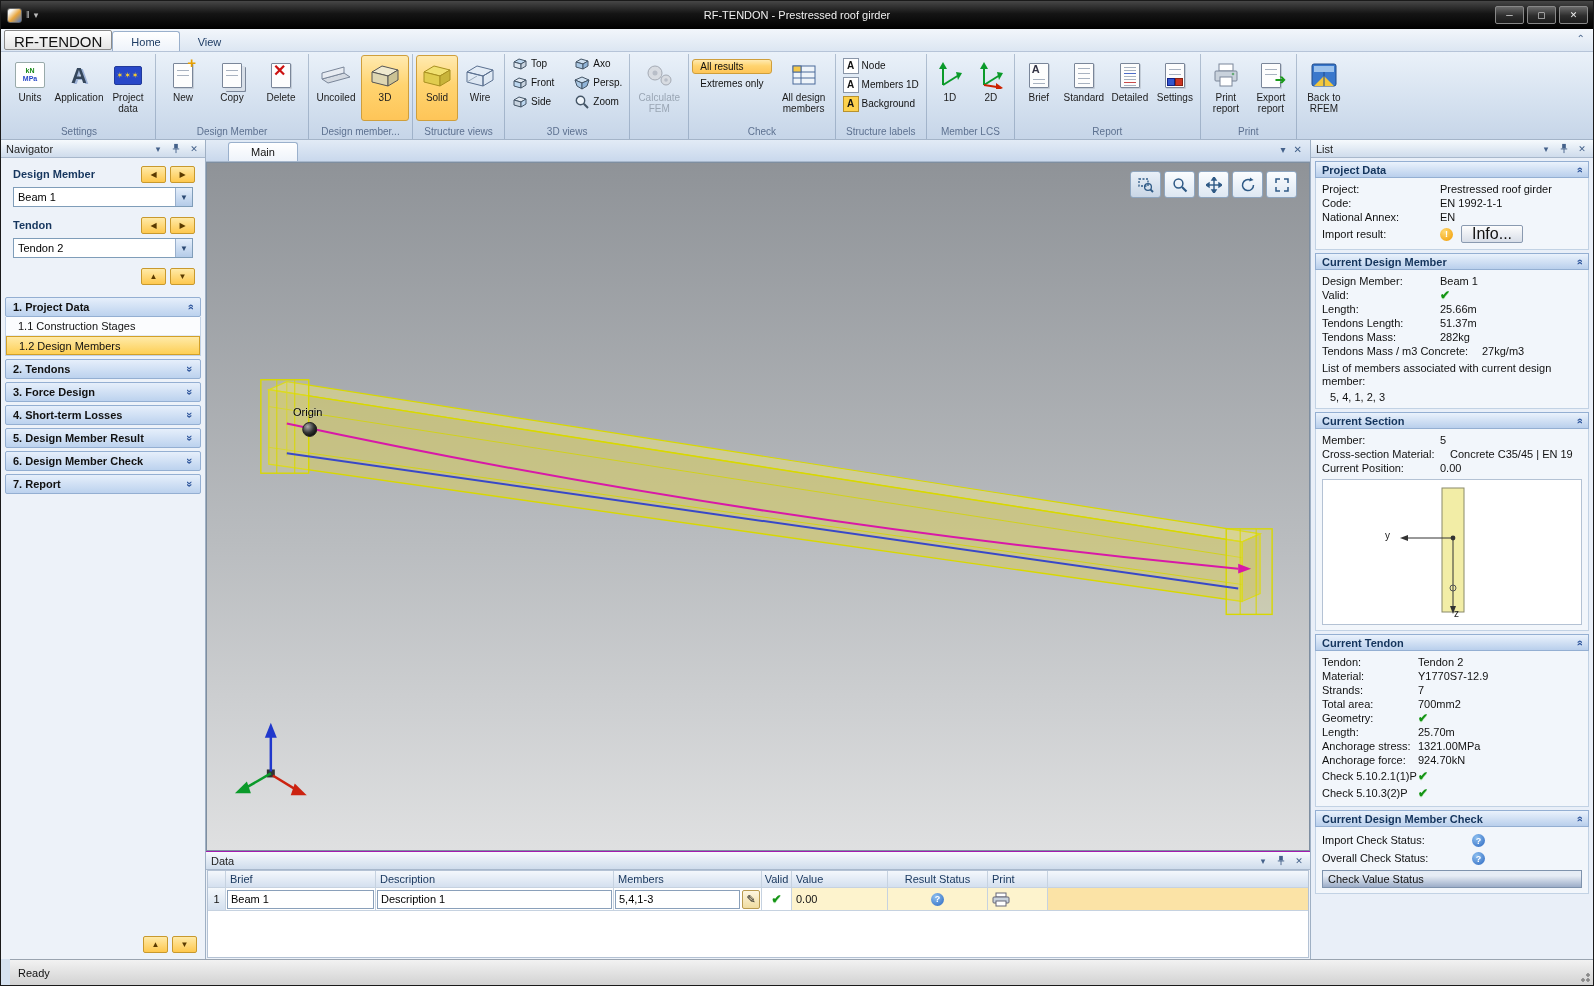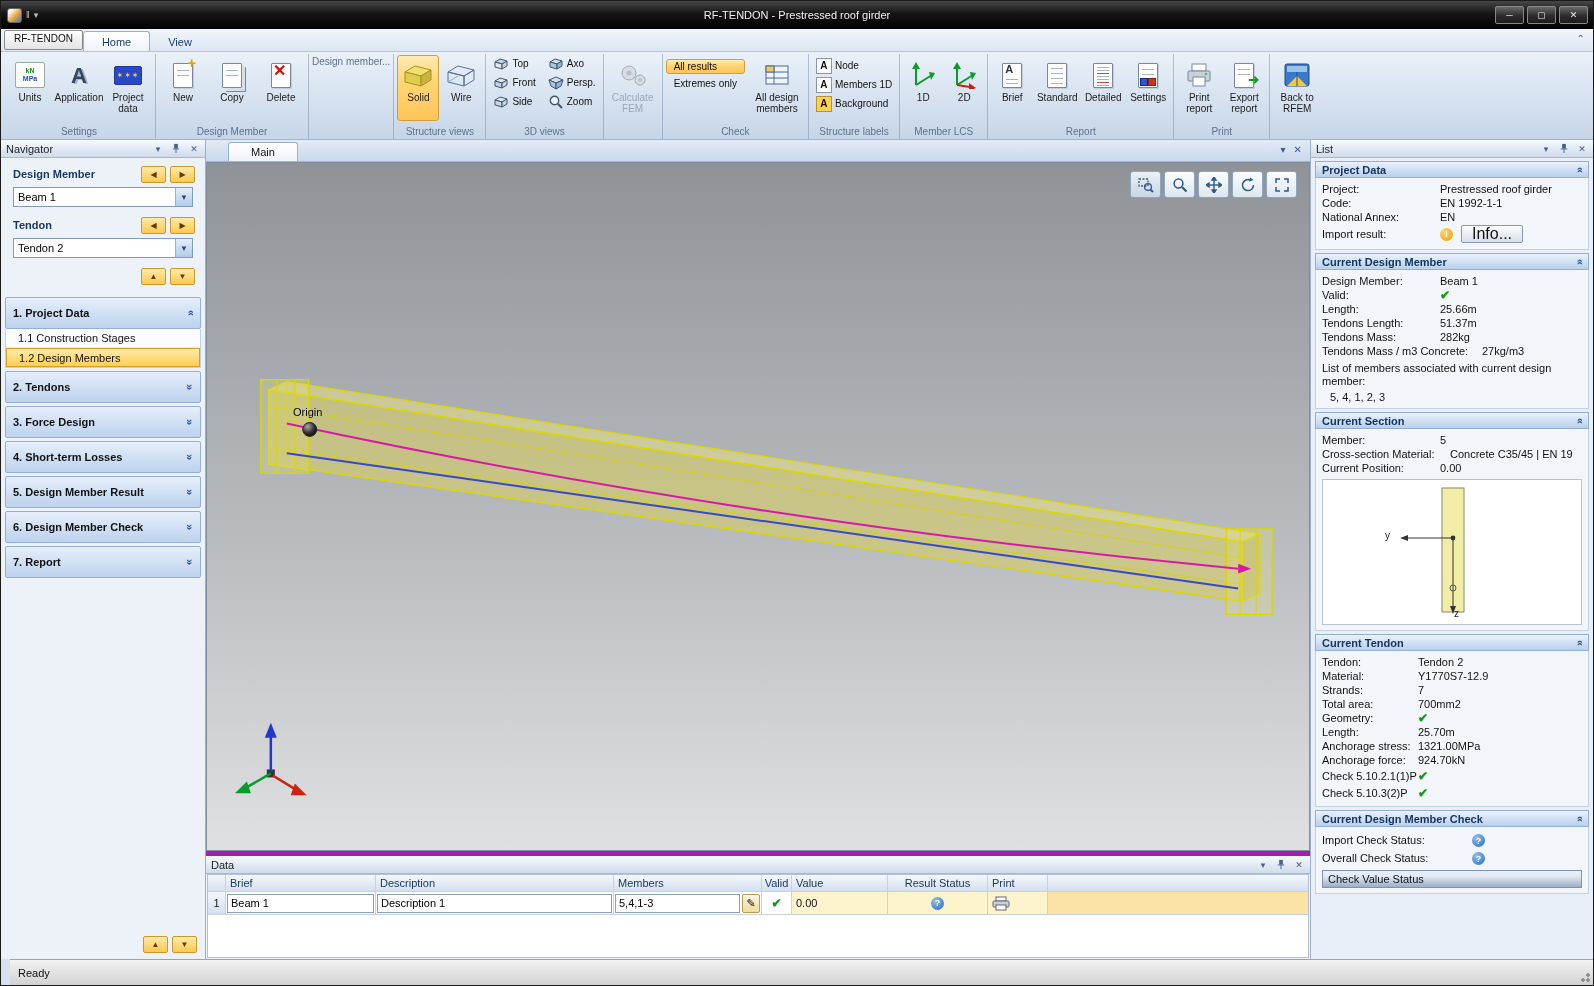--- a/index.html
+++ b/index.html
@@ -11,21 +11,21 @@
   .titlebar { height:28px; background:linear-gradient(#474747,#151515 45%,#000); color:#fff; display:flex; align-items:center; position:relative; flex:none; }
   .qat { display:flex; align-items:center; gap:4px; padding-left:6px; z-index:2; }
   .app-ico { width:15px; height:15px; border-radius:3px; background:linear-gradient(135deg,#f8f8f4 20%,#e8a53c 55%,#4a78c8); border:1px solid #666; }
   .qat .g { color:#bbb; font-size:9px; }
   .title-text { position:absolute; left:0; right:0; text-align:center; font-size:11px; color:#f0f0f0; }
   .win-controls { margin-left:auto; display:flex; gap:3px; padding-right:5px; z-index:2; }
   .win-btn { width:29px; height:18px; border:1px solid #888; border-radius:2px; background:linear-gradient(#6a6a6a,#2d2d2d 55%,#1c1c1c); color:#eee; display:flex; align-items:center; justify-content:center; font-size:9px; cursor:default; }
 
   
   .tabrow { height:23px; background:linear-gradient(#f2f6fb,#dce6f2); display:flex; align-items:flex-end; border-bottom:1px solid #b6c4d8; padding-left:3px; flex:none; position:relative; }
-  .appbtn { height:20px; margin-bottom:1px; padding:2px 9px; background:linear-gradient(#ffffff,#e4e4e4); border:1px solid #8a8a8a; border-radius:2px; font-size:10px; }
+  .appbtn { height:20px; margin-bottom:1px; padding:2px 9px; background:linear-gradient(#ffffff,#e4e4e4); border:1px solid #8a8a8a; border-radius:2px; font-size:15px; }
   .rtab { padding:4px 18px 3px; color:#1e3c64; }
   .rtab.active { background:linear-gradient(#ffffff,#eef3fa); border:1px solid #9ab0cc; border-bottom:none; border-radius:3px 3px 0 0; }
   .ribbon-collapse { position:absolute; right:8px; top:4px; color:#44618a; font-size:10px; }
 
   
   .ribbon { height:88px; background:linear-gradient(#eaf1f9,#d6e2f0 55%,#c6d5e8); border-bottom:1px solid #a4b4c8; display:flex; padding:2px 0 0 2px; flex:none; }
   .rgroup { display:flex; flex-direction:column; border-right:1px solid rgba(120,142,170,.5); padding:1px 3px 0; }
   .rbtns { flex:1; display:flex; align-items:flex-start; gap:1px; }
   .rcap { height:14px; line-height:14px; text-align:center; font-size:10px; color:#5d7190; }
   .rbtn { display:flex; flex-direction:column; align-items:center; justify-content:flex-start; width:48px; min-height:66px; padding:2px 1px 1px; border:1px solid transparent; border-radius:3px; font-size:10px; line-height:11px; text-align:center; color:#1c1c1c; }
@@ -55,21 +55,21 @@
 
   
   .nav { width:205px; flex:none; background:#edf2f9; border-right:1px solid #9fb0c4; display:flex; flex-direction:column; position:relative; }
   .nav-body { flex:1; padding-top:6px; position:relative; }
   .nav-row { display:flex; align-items:center; padding:0 10px 0 12px; height:20px; }
   .nav-row .lbl { font-weight:bold; color:#16365e; flex:1; }
   .ybtn { width:25px; height:17px; margin-left:4px; background:linear-gradient(#ffeaa8,#fec84e); border:1px solid #c8992e; border-radius:2px; font-size:8px; color:#5a3a00; display:flex; align-items:center; justify-content:center; }
   .combo { display:flex; height:20px; margin:3px 12px 8px; border:1px solid #7f9db9; background:#fff; }
   .combo input { flex:1; border:none; outline:none; padding:0 4px; font-size:11px; font-family:inherit; background:#fff; }
   .combo .dd { width:17px; background:linear-gradient(#e4eefb,#b4cbe8); border-left:1px solid #9ab0cc; font-size:8px; color:#2c4a74; display:flex; align-items:center; justify-content:center; }
-  .acc { height:32px; display:flex; align-items:center; padding:0 7px; margin:3px 4px 0; background:linear-gradient(#e6effb,#bcd2ee); border:1px solid #94afd2; border-radius:2px; font-weight:bold; }
+  .acc { height:20px; display:flex; align-items:center; padding:0 7px; margin:3px 4px 0; background:linear-gradient(#e6effb,#bcd2ee); border:1px solid #94afd2; border-radius:2px; font-weight:bold; }
   .acc .t { flex:1; }
   .chev { color:#2f569c; font-size:11px; font-weight:bold; display:inline-block; }
   .chev.up { transform:rotate(-90deg); }
   .chev.down { transform:rotate(90deg); }
   .acc-body { margin:0 4px; background:#fbfcfe; border:1px solid #c2d2e6; border-top:none; }
   .sub { height:19px; display:flex; align-items:center; padding-left:12px; border-bottom:1px solid #e4ebf4; }
   .sub.sel { background:linear-gradient(#ffeaa8,#fdcf55); border:1px solid #d2a028; }
   .nav-foot { position:absolute; bottom:6px; right:8px; display:flex; }
 
   
@@ -79,21 +79,21 @@
   .vtabs-ic { position:absolute; right:8px; top:4px; display:flex; gap:8px; color:#44618a; font-size:10px; }
 
   .viewport { flex:1; position:relative; border:1px solid #7e8ea0; margin:0; background:linear-gradient(#8f9398,#b9bcbf 55%,#dfe0e1); min-height:0; }
   .viewport svg.scene { position:absolute; inset:0; width:100%; height:100%; }
   .origin-lab { position:absolute; left:86px; top:243px; font-size:11px; color:#000; text-shadow:0 0 2px #cfcfcf; }
   .viewctl { position:absolute; top:8px; right:12px; display:flex; gap:3px; }
   .vbtn { width:31px; height:27px; background:linear-gradient(#fbfdff,#dde7f2); border:1px solid #8fa6c0; border-radius:3px; display:flex; align-items:center; justify-content:center; }
   .vbtn.first { background:linear-gradient(#e9f0f8,#c9d6e6); }
 
   
-  .datapanel { height:108px; flex:none; background:#edf2f9; border-top:5px solid #a21caf; display:flex; flex-direction:column; }
+  .datapanel { height:108px; flex:none; background:#edf2f9; border-top:1px solid #a21caf; display:flex; flex-direction:column; }
   .dtable { flex:1; background:#fff; margin:0 1px 1px; border:1px solid #b4c2d4; overflow:hidden; }
   .drow { display:flex; }
   .dc { border-right:1px solid #c6d2e0; border-bottom:1px solid #c6d2e0; display:flex; align-items:center; padding:0 4px; overflow:hidden; white-space:nowrap; }
   .dhead .dc { height:17px; background:linear-gradient(#f4f8fc,#d4e0ef); color:#1c3a60; }
   .dbody .dc { height:23px; }
   .c-num{width:18px; justify-content:center; background:linear-gradient(#f4f8fc,#d4e0ef); flex:none;}
   .c-name{width:150px; flex:none;} .c-desc{width:238px; flex:none;} .c-mem{width:148px; flex:none;}
   .c-val{width:30px; flex:none; justify-content:center;} .c-value{width:96px; flex:none;}
   .c-res{width:100px; flex:none; justify-content:center;} .c-prn{width:60px; flex:none;}
   .c-fill{flex:1; border-right:none;}
@@ -210,20 +210,41 @@
                 <span class="badge" style="left:1px;top:1px;color:#cc1111;font-size:16px">✕</span>
               </div>
             </div>
           <span>Delete</span>
         </div>
       </div>
       <div class="rcap">Design Member</div>
     </div>
 
     <div class="rgroup">
+      <div class="rbtns">
+        <div class="rbtn">
+          <div class="ic32">
+            <svg width="32" height="24">
+                <polygon points="2,16 24,10 30,14 8,20" fill="#d4dae2" stroke="#7a8699"></polygon>
+                <polygon points="2,10 24,4 24,10 2,16" fill="#e8ecf2" stroke="#7a8699"></polygon>
+              </svg>
+          </div>
+          <span>Uncoiled</span>
+        </div>
+        <div class="rbtn sel">
+          <div class="ic32">
+            <svg width="34" height="30">
+                <polygon points="4,12 14,6 30,10 20,16" fill="#efe9cf" stroke="#555"></polygon>
+                <polygon points="4,12 20,16 20,26 4,22" fill="#ded6b2" stroke="#555"></polygon>
+                <polygon points="20,16 30,10 30,20 20,26" fill="#cbc294" stroke="#555"></polygon>
+              </svg>
+          </div>
+          <span>3D</span>
+        </div>
+      </div>
       <div class="rcap">Design member...</div>
     </div>
 
     <div class="rgroup">
       <div class="rbtns">
         <div class="rbtn sel" style="width:42px">
           <div class="ic32">
             <svg width="32" height="28">
                 <polygon points="3,11 13,5 29,9 19,15" fill="#f0e070" stroke="#a89020"></polygon>
                 <polygon points="3,11 19,15 19,25 3,21" fill="#e0cc4e" stroke="#a89020"></polygon>
@@ -241,21 +262,21 @@
                 <line x1="3" y1="21" x2="13" y2="15" stroke="#9ab"></line>
               </svg>
           </div>
           <span>Wire</span>
         </div>
       </div>
       <div class="rcap">Structure views</div>
     </div>
 
     <div class="rgroup">
-      <div class="rbtns" style="gap:4px">
+      <div class="rbtns" style="gap:12px">
         <div class="col">
           <div class="sbtn">
             <svg class="ic16" viewBox="0 0 16 16">
                 <polygon points="2,6 7,3 14,5 9,8" fill="#bcd6ee" stroke="#456"></polygon>
                 <polygon points="2,6 9,8 9,13 2,11" fill="#dfe7f0" stroke="#456"></polygon>
                 <polygon points="9,8 14,5 14,10 9,13" fill="#c9d4e0" stroke="#456"></polygon>
               </svg>
             <span>Top</span>
           </div>
           <div class="sbtn">

